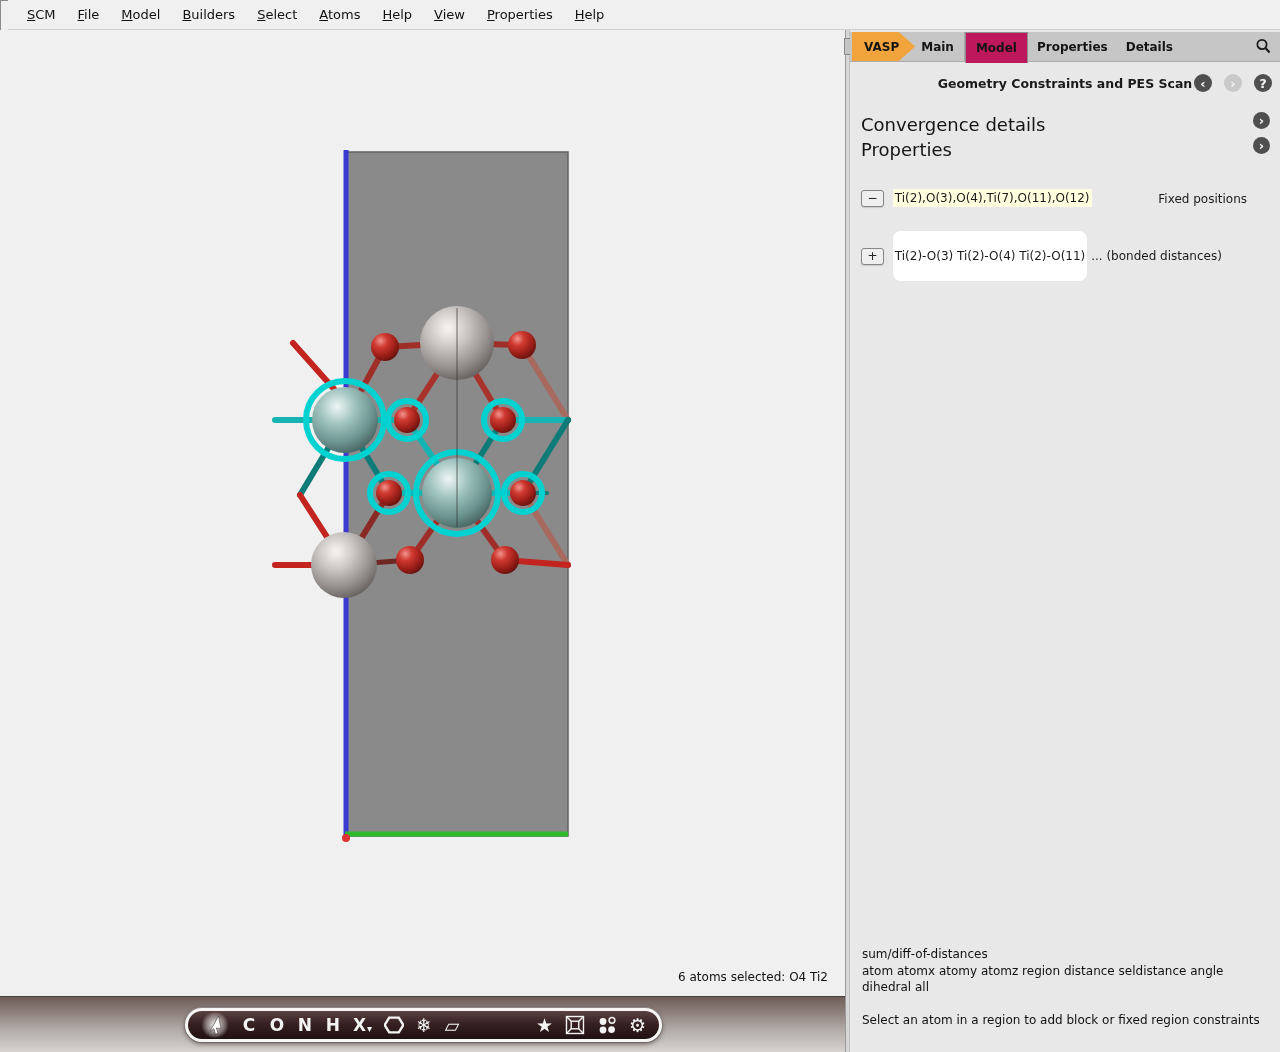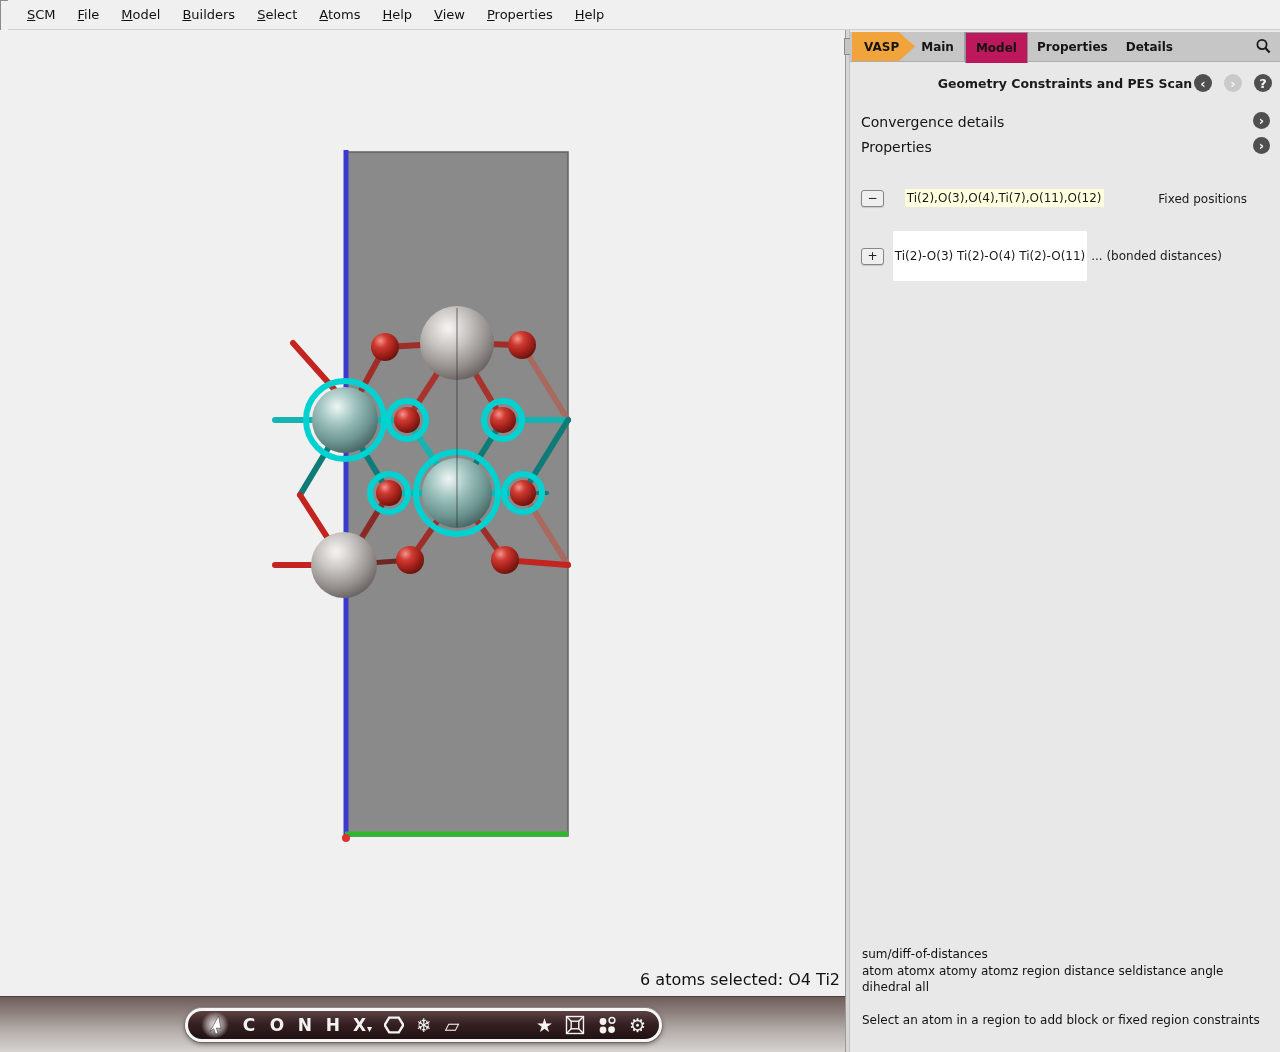--- a/index.html
+++ b/index.html
@@ -14,21 +14,21 @@
   .menubar{ position:absolute; left:8px; top:0; width:1280px; height:30px;
     background:#f0f0f0; border-bottom:1px solid #cfcfcf;
     display:flex; align-items:center; padding-left:8px; z-index:30;text-align:right;}
   .menu-item{ display:inline-block; padding:4px 11px; font-size:13px; color:#111; cursor:default;}
   .menu-item::first-letter{ text-decoration:underline; }
 
   
   .viewer{ position:absolute; left:0; top:30px; width:845px; height:966px; background:#f0f0f0; }
   .viewer svg{ position:absolute; left:0; top:0; }
   .statusbar{ position:absolute; left:0; top:940px; width:845px; height:22px;
-    text-align:right; padding-right:5px; font-size:16px; color:#111; }
+    text-align:right; padding-right:17px; font-size:12px; color:#111; }
 
   
   .bottom-strip{ position:absolute; left:0; top:996px; width:845px; height:56px;
     background:linear-gradient(180deg,#6f5e5a 0%, #8d807c 28%, #b3aca9 60%, #d6d3d1 100%);
     border-top:1px solid #46403d; }
   .tool-pill{ position:absolute; left:185px; top:11px; width:477px; height:34px;
     border-radius:19px; border:3px solid #f7f7f7;
     background:linear-gradient(180deg,#5c4243 0%, #372122 45%, #1f1112 100%);
     box-shadow:0 2px 5px rgba(40,25,25,.55), 0 0 0 1px #9a9391;
     display:flex; align-items:center; padding:0 13px; gap:12px; }
@@ -62,29 +62,29 @@
 
   .panel-title-row{ position:absolute; left:0; top:42px; width:430px; height:22px; }
   .panel-title{ width:100%; text-align:center; font-weight:bold; font-size:12.5px; padding-top:4px; }
   .nav-btns{ position:absolute; right:8px; top:2px; display:flex; gap:12px; }
   .circle-btn{ width:18px; height:18px; border-radius:50%; background:#4f4f4f; color:#f5f5f5;
     display:flex; align-items:center; justify-content:center; font-size:13px; font-weight:bold;
     line-height:1; cursor:pointer; }
   .circle-btn.disabled{ background:#c9c9c9; }
   .circle-btn.small{ width:17px; height:17px; }
 
-  .link-row{ position:absolute; left:11px; font-size:14px; color:#141414; }
+  .link-row{ position:absolute; left:11px; font-size:18px; color:#141414; }
   .row-chevron{ position:absolute; right:10px; }
 
   .constraint-row{ position:absolute; left:11px; width:408px; height:20px; font-size:12px; }
   .pm-btn{ display:inline-block; width:23px; height:17px; background:#efefef; border:1px solid #868686;
     border-radius:3px; text-align:center; line-height:15px; font-size:12px; color:#222;
     vertical-align:middle; margin-right:5px; cursor:pointer; box-shadow:0 1px 1px rgba(0,0,0,.15);}
-  .hl-yellow{ background:#ffffdf; padding:2px 2px;margin-left:12px; }
-  .hl-white{ background:#ffffff; padding:18px 2px; }
+  .hl-yellow{ background:#ffffdf; padding:2px 2px; }
+  .hl-white{ background:#ffffff; padding:18px 2px;border-radius:8px; }
   .row-right-label{ position:absolute; right:22px; top:2px; }
 
   .panel-footer{ position:absolute; left:12px; top:916px; width:408px; font-size:12px; line-height:16.5px; color:#111;}
   .panel-footer .gap-line{ margin-top:16px; }
 
   .search-svg circle{ fill:none; stroke:#1a1a1a; stroke-width:1.8; }
   .search-svg line{ stroke:#1a1a1a; stroke-width:2.2; }
 </style>
 </head>
 <body>

